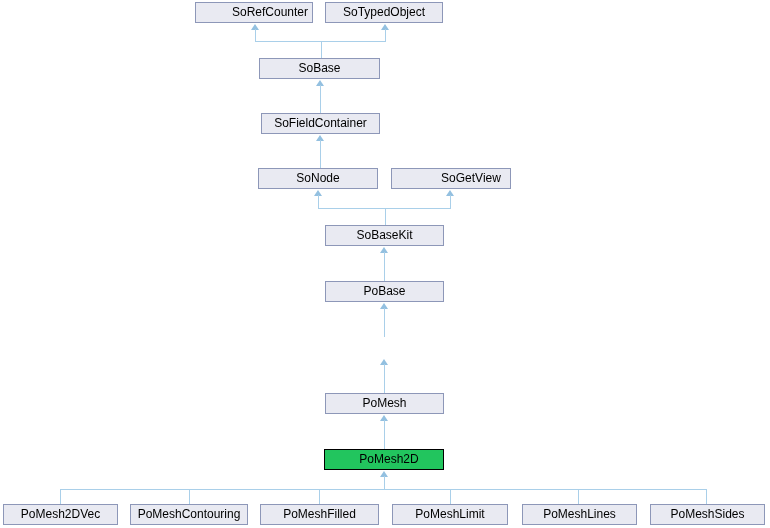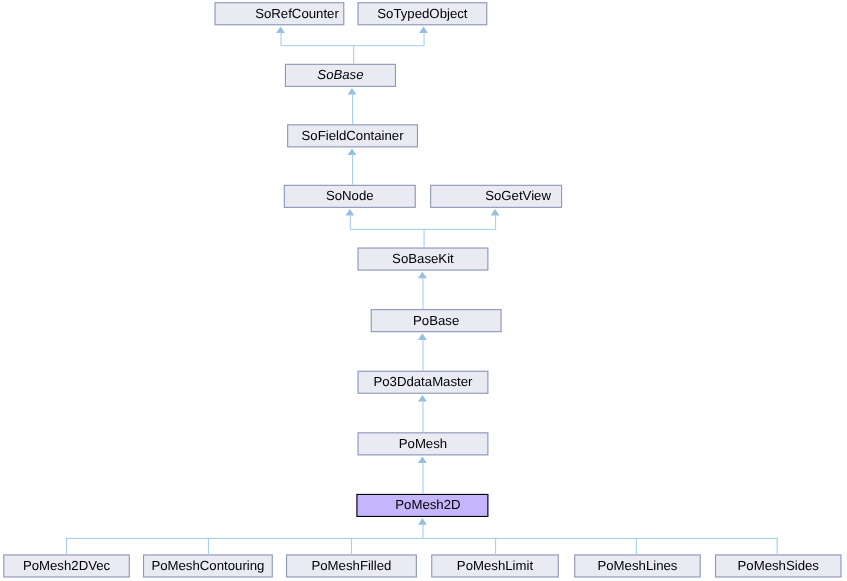--- a/index.html
+++ b/index.html
@@ -22,21 +22,21 @@
     background: #e9eaf2;
     border: 1px solid #8d97b8;
     color: #000000;
     font-size: 12px;
     line-height: 19px;
     text-align: center;
     white-space: nowrap;
     cursor: pointer;
   }
   .node.current {
-    background: #c4b5fd;
+    background: #22c55e;
     border: 1px solid #000000;
     cursor: default;
     padding-left: 10px;
   }
   .vline {
     position: absolute;
     width: 1px;
     background: #a9cfe9;
   }
   .hline {
@@ -53,27 +53,26 @@
     border-bottom: 6px solid #93c0e0;
   }
 </style>
 </head>
 <body>
 
 <div id="diagram">
 
   <div class="node" style="left:195px; top:2px;  width:118px;padding-left:32px;">SoRefCounter</div>
   <div class="node" style="left:325px; top:2px;  width:118px;">SoTypedObject</div>
-  <div class="node" style="left:259px; top:58px; width:101px;font-style:italic;">SoBase</div>
+  <div class="node" style="left:259px; top:58px; width:121px;">SoBase</div>
   <div class="node" style="left:261px; top:113px;width:119px;">SoFieldContainer</div>
   <div class="node" style="left:258px; top:168px;width:120px;">SoNode</div>
   <div class="node" style="left:391px; top:168px;width:120px;padding-left:40px;">SoGetView</div>
   <div class="node" style="left:325px; top:225px;width:119px;">SoBaseKit</div>
-  <div class="node" style="left:325px; top:281px;width:119px;margin-left:12px;">PoBase</div>
-  <div class="node" style="left:325px; top:337px;width:119px;">Po3DdataMaster</div>
+  <div class="node" style="left:325px; top:281px;width:119px;">PoBase</div>
   <div class="node" style="left:325px; top:393px;width:119px;">PoMesh</div>
   <div class="node current" style="left:324px; top:449px;width:120px;">PoMesh2D</div>
   <div class="node" style="left:3px;   top:504px;width:115px;">PoMesh2DVec</div>
   <div class="node" style="left:130px; top:504px;width:118px;">PoMeshContouring</div>
   <div class="node" style="left:260px; top:504px;width:119px;">PoMeshFilled</div>
   <div class="node" style="left:392px; top:504px;width:116px;">PoMeshLimit</div>
   <div class="node" style="left:522px; top:504px;width:115px;">PoMeshLines</div>
   <div class="node" style="left:650px; top:504px;width:115px;">PoMeshSides</div>
 
   <div class="arrow-up" style="left:251px; top:24px;"></div>

